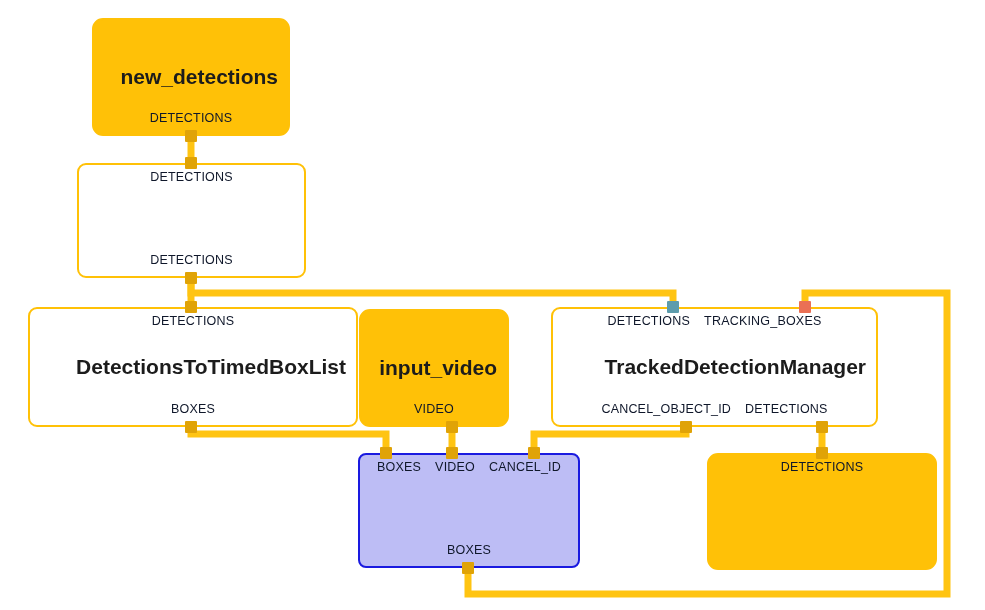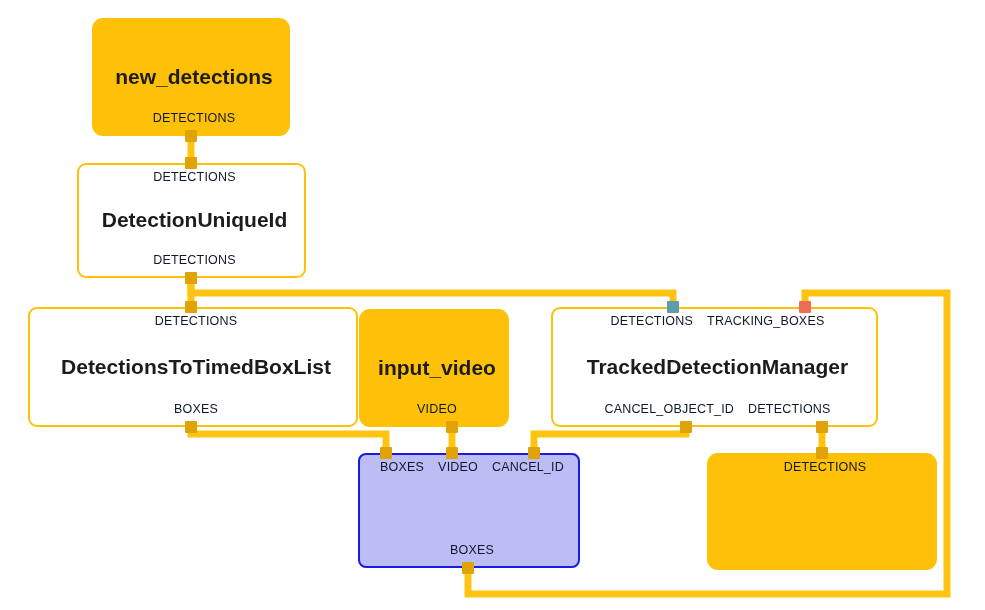--- a/index.html
+++ b/index.html
@@ -30,24 +30,24 @@
     left: 0;
     top: 0;
     width: 985px;
     height: 610px;
   }
   .node {
     position: absolute;
     box-sizing: border-box;
     display: flex;
     flex-direction: column;
-    align-items: center;
+    align-items: flex-end;
     justify-content: space-between;
     border-radius: 9px;
-    padding: 6px 4px 7px 10px;
+    padding: 6px 10px 7px 10px;
   }
   .node.stream {
     background: #ffc107;
     border: 2px solid #ffc107;
     border-radius: 11px;
   }
   .node.calculator {
     background: #ffffff;
     border: 2px solid #ffc107;
   }
@@ -119,21 +119,20 @@
         <div class="port-row in"></div>
         <div class="node-title">new_detections</div>
         <div class="port-row out">
           <span class="port-label">DETECTIONS</span>
         </div>
       </div>
       <div class="node calculator" style="left: 77px; top: 163px; width: 229px; height: 115px;">
         <div class="port-row in">
           <span class="port-label">DETECTIONS</span>
         </div>
-        <div class="node-title">DetectionUniqueId</div>
         <div class="port-row out">
           <span class="port-label">DETECTIONS</span>
         </div>
       </div>
       <div class="node calculator" style="left: 28px; top: 307px; width: 330px; height: 120px;">
         <div class="port-row in">
           <span class="port-label">DETECTIONS</span>
         </div>
         <div class="node-title">DetectionsToTimedBoxList</div>
         <div class="port-row out">

